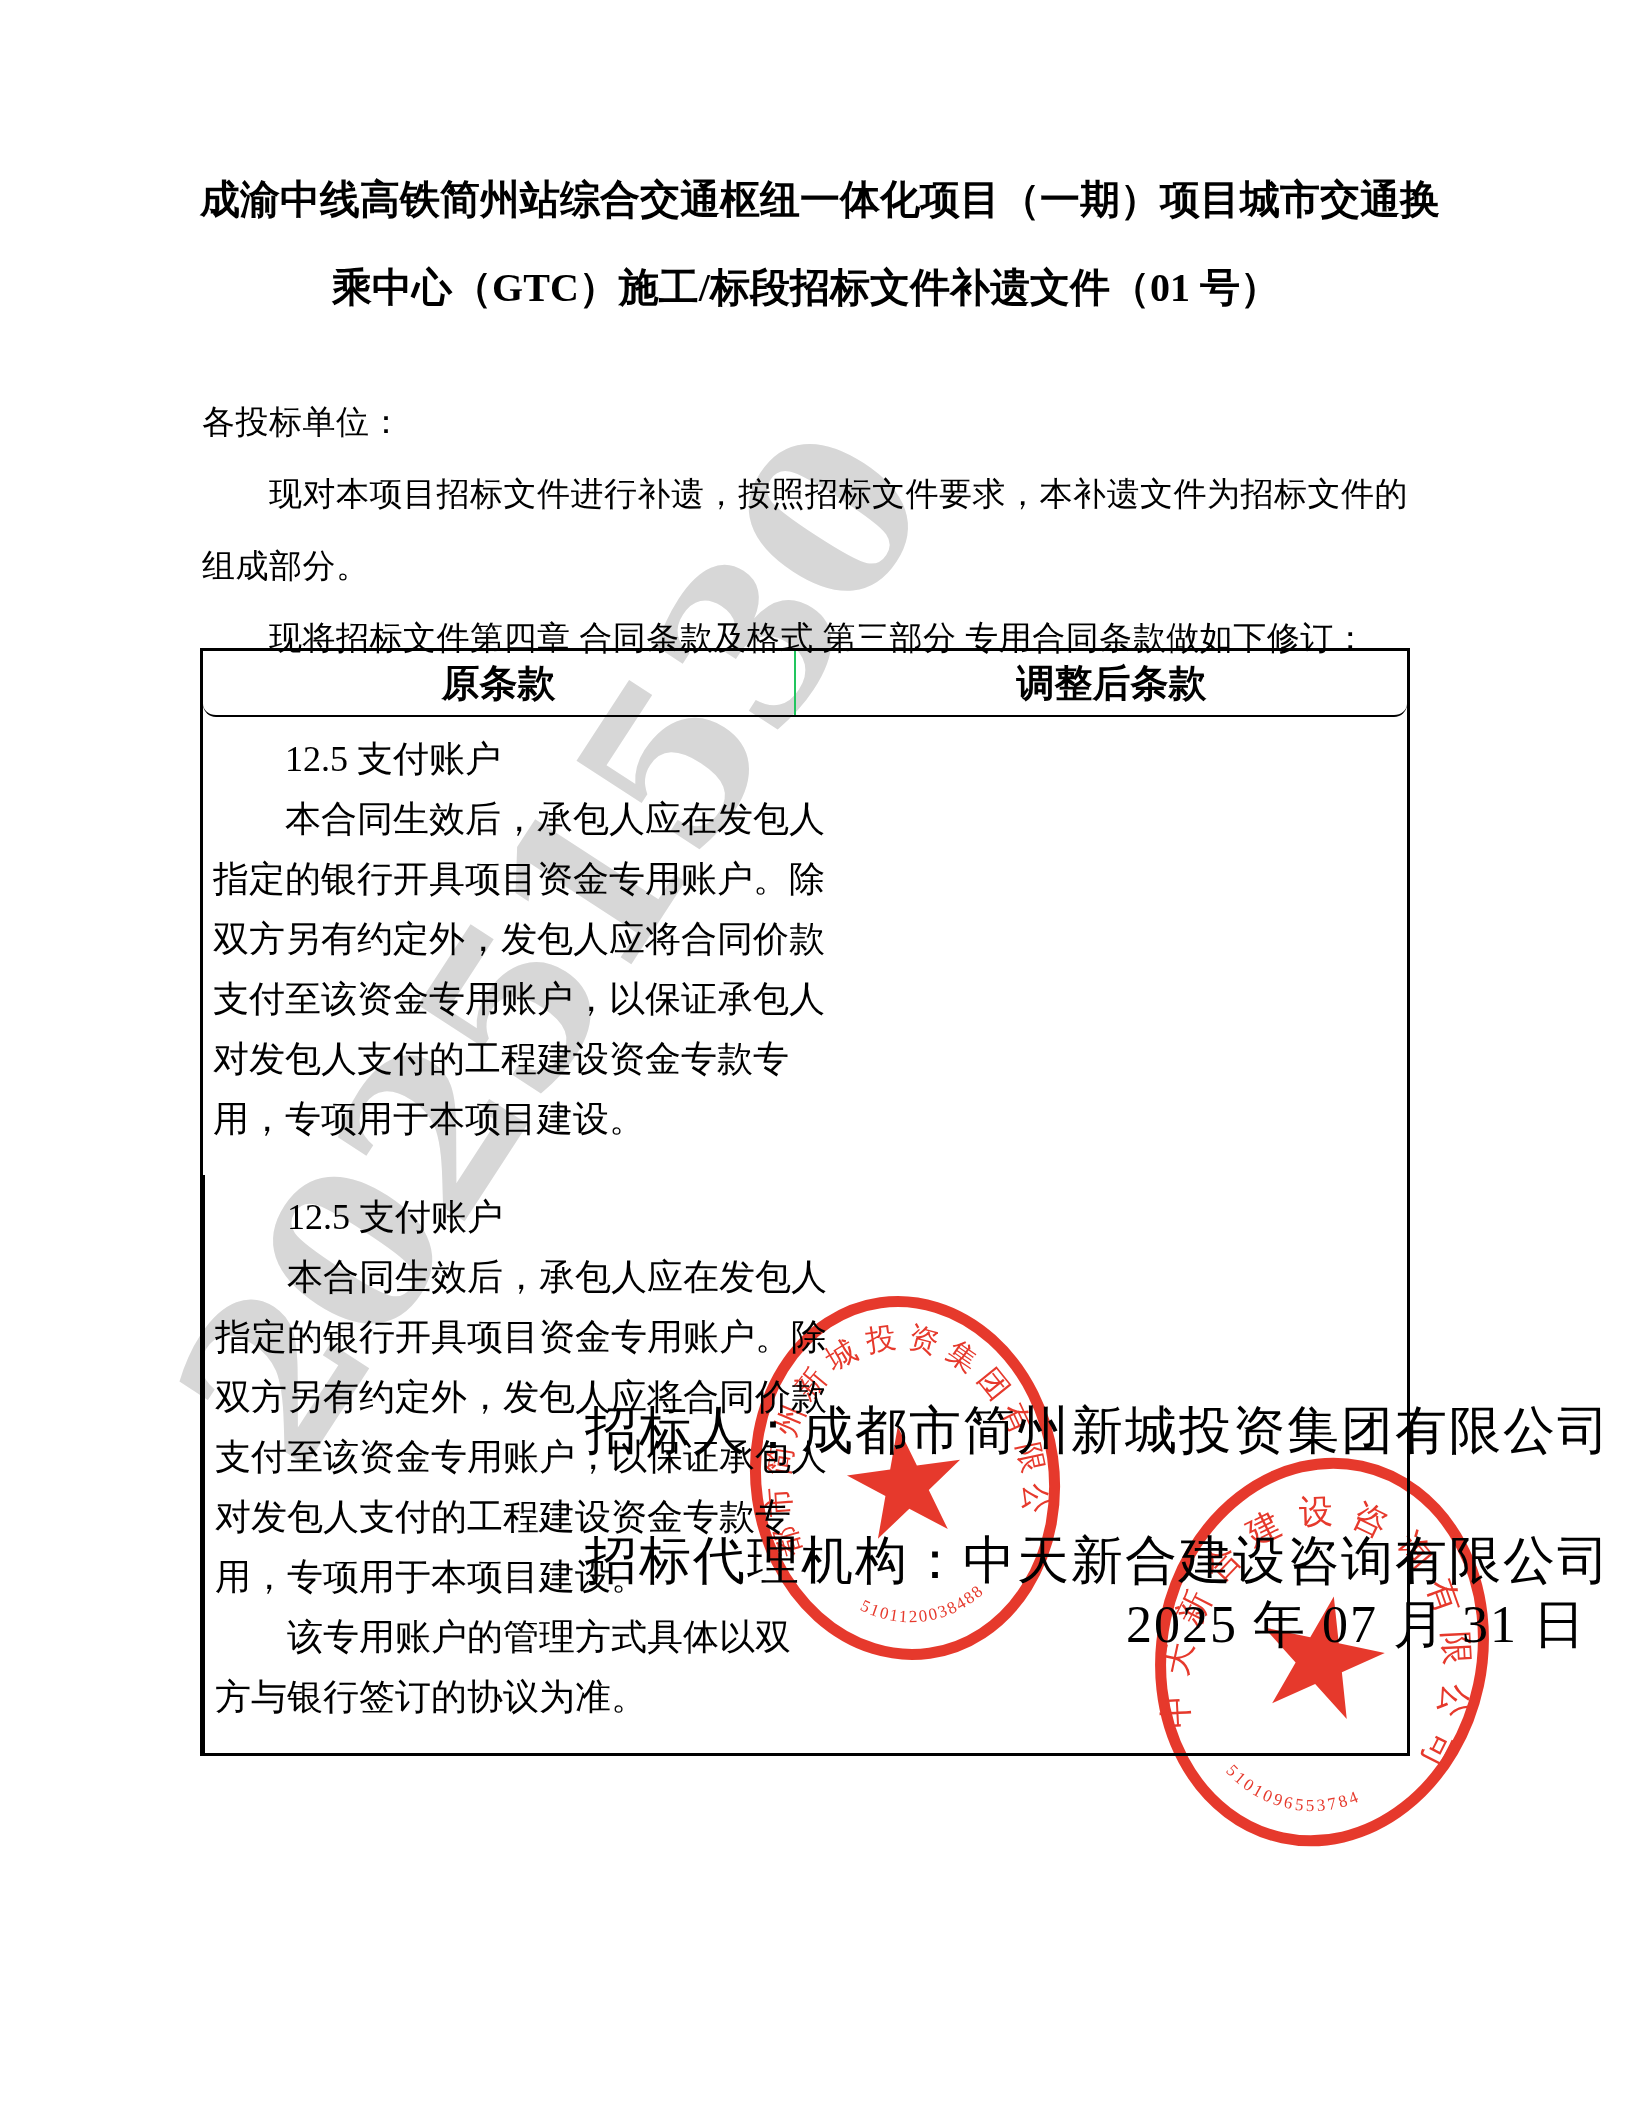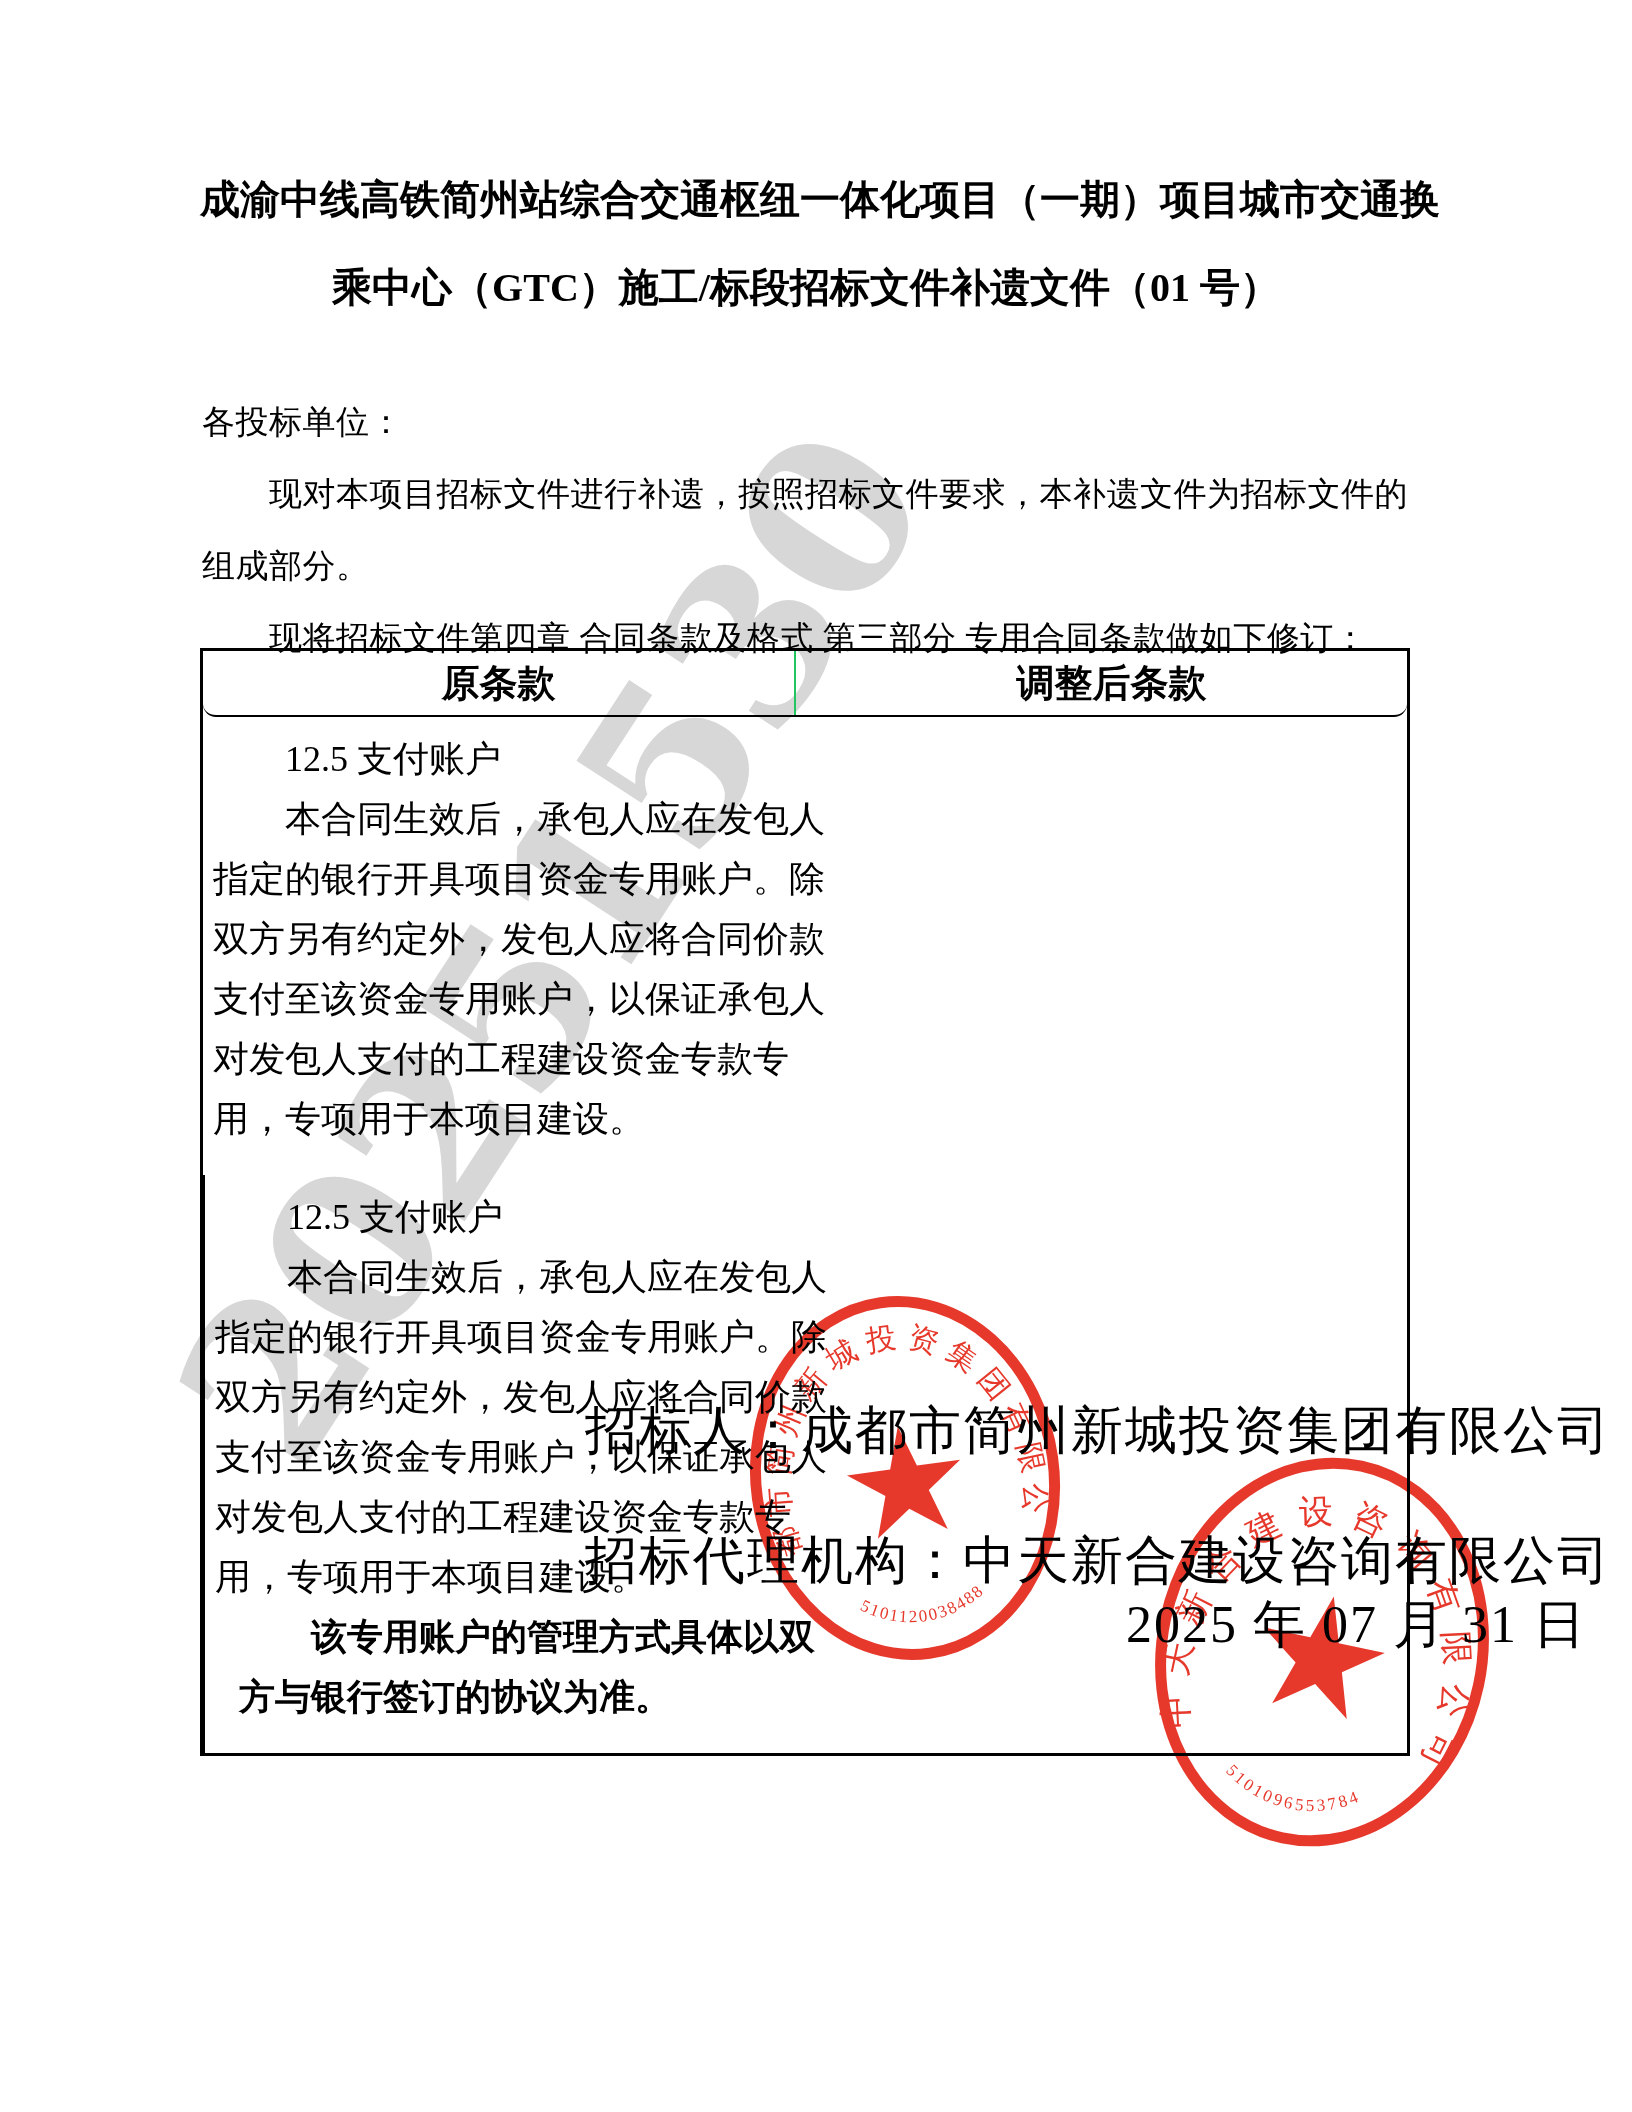--- a/index.html
+++ b/index.html
@@ -36,21 +36,21 @@
     flex:1;height:64px;line-height:64px;text-align:center;
     font-size:38px;font-weight:bold;
   }
   .th + .th{border-left:2px solid #22c55e;padding-left:20px;}
   .tbody{display:flex;align-items:stretch;flex-direction:column;}
   .td{
     flex:1;padding:12px 10px 26px 10px;box-sizing:border-box;
     font-size:36px;line-height:60px;
   }
   .td + .td{border-left:2px solid #000;}
-  .bold-line{font-weight:bold;margin-left:24px;}
+  .bold-line{font-weight:normal;}
   
   .sign-line{position:absolute;font-size:52px;letter-spacing:2px;white-space:pre;}
   .bidder-line{left:585px;top:1396px;}
   .agency-line{left:585px;top:1526px;}
   .date-line{left:1126px;top:1590px;}
   
   .stamp{position:absolute;z-index:3;mix-blend-mode:multiply;opacity:.93;}
   .stamp-1{left:735px;top:1278px;}
   .stamp-2{left:1137px;top:1442px;}
   .stamp text{font-family:"Liberation Serif","DejaVu Serif",serif;}

